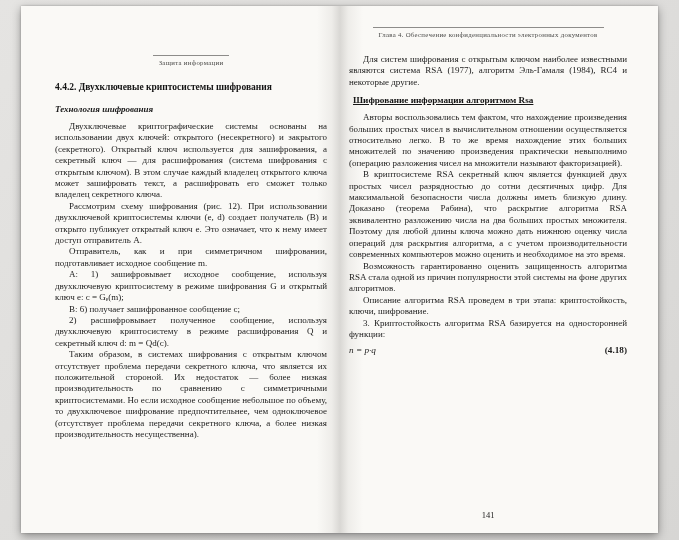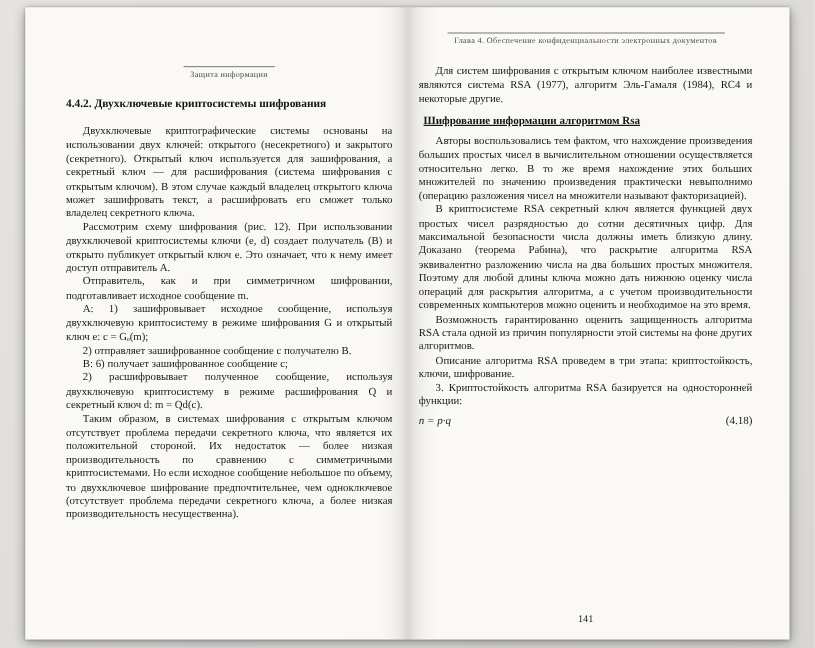--- a/index.html
+++ b/index.html
@@ -36,44 +36,44 @@
   .rsa-title{font-size:9.2px;font-weight:bold;margin:7px 4px;color:#141414;text-decoration:underline;}
 
   .body{
     font-size:9px;line-height:11.4px;text-align:justify;text-indent:14px;
     margin:0;color:#1b1b1b;
   }
   .no-indent{text-indent:0;}
 
   .formula-row{position:relative;margin:5px 0;text-align:left;font-size:9.2px;color:#1b1b1b;}
   .formula-expr{font-style:italic;}
-  .formula-num{position:absolute;right:0;top:0;font-style:normal;}
+  .formula-num{position:absolute;right:0;top:0;font-style:normal;font-weight:bold;}
 
   .page-number{
     position:absolute;bottom:13px;left:0;width:100%;
     text-align:center;font-size:8.5px;color:#222;
   }
 </style>
 </head>
 <body>
 
 <div class="scene">
   <div class="spread">
     <div class="spine"></div>
 
     <div class="page page-left">
       <div class="running-head">
         <span class="head-text">Защита информации</span>
       </div>
       <div class="section-title">4.4.2. Двухключевые криптосистемы шифрования</div>
+      <div class="subsection-title">Технология шифрования</div>
       <p class="body">Двухключевые криптографические системы основаны на использовании двух ключей: открытого (несекретного) и закрытого (секретного). Открытый ключ используется для зашифрования, а секретный ключ — для расшифрования (система шифрования с открытым ключом). В этом случае каждый владелец открытого ключа может зашифровать текст, а расшифровать его сможет только владелец секретного ключа.</p>
       <p class="body">Рассмотрим схему шифрования (рис. 12). При использовании двухключевой криптосистемы ключи (e, d) создает получатель (B) и открыто публикует открытый ключ e. Это означает, что к нему имеет доступ отправитель A.</p>
       <p class="body">Отправитель, как и при симметричном шифровании, подготавливает исходное сообщение m.</p>
       <p class="body">A: 1) зашифровывает исходное сообщение, используя двухключевую криптосистему в режиме шифрования G и открытый ключ e: c = Gₑ(m);</p>
-      <p class="body">2) отправляет зашифрованное сообщение c получателю B.</p>
       <p class="body">B: 6) получает зашифрованное сообщение c;</p>
       <p class="body">2) расшифровывает полученное сообщение, используя двухключевую криптосистему в режиме расшифрования Q и секретный ключ d: m = Qd(c).</p>
       <p class="body">Таким образом, в системах шифрования с открытым ключом отсутствует проблема передачи секретного ключа, что является их положительной стороной. Их недостаток — более низкая производительность по сравнению с симметричными криптосистемами. Но если исходное сообщение небольшое по объему, то двухключевое шифрование предпочтительнее, чем одноключевое (отсутствует проблема передачи секретного ключа, а более низкая производительность несущественна).</p>
       <div class="page-number">220</div>
     </div>
 
     <div class="page page-right">
       <div class="running-head">
         <span class="head-text">Глава 4. Обеспечение конфиденциальности электронных документов</span>
       </div>

